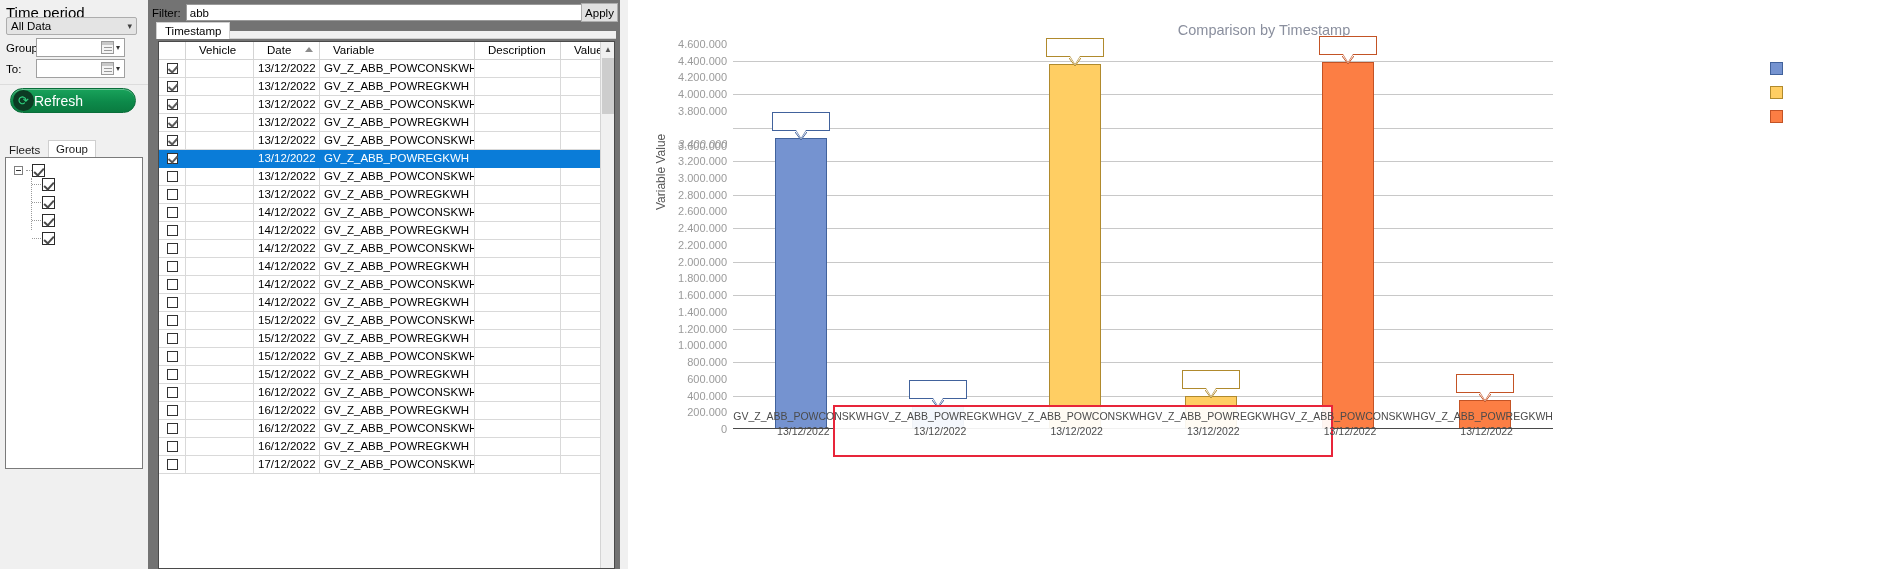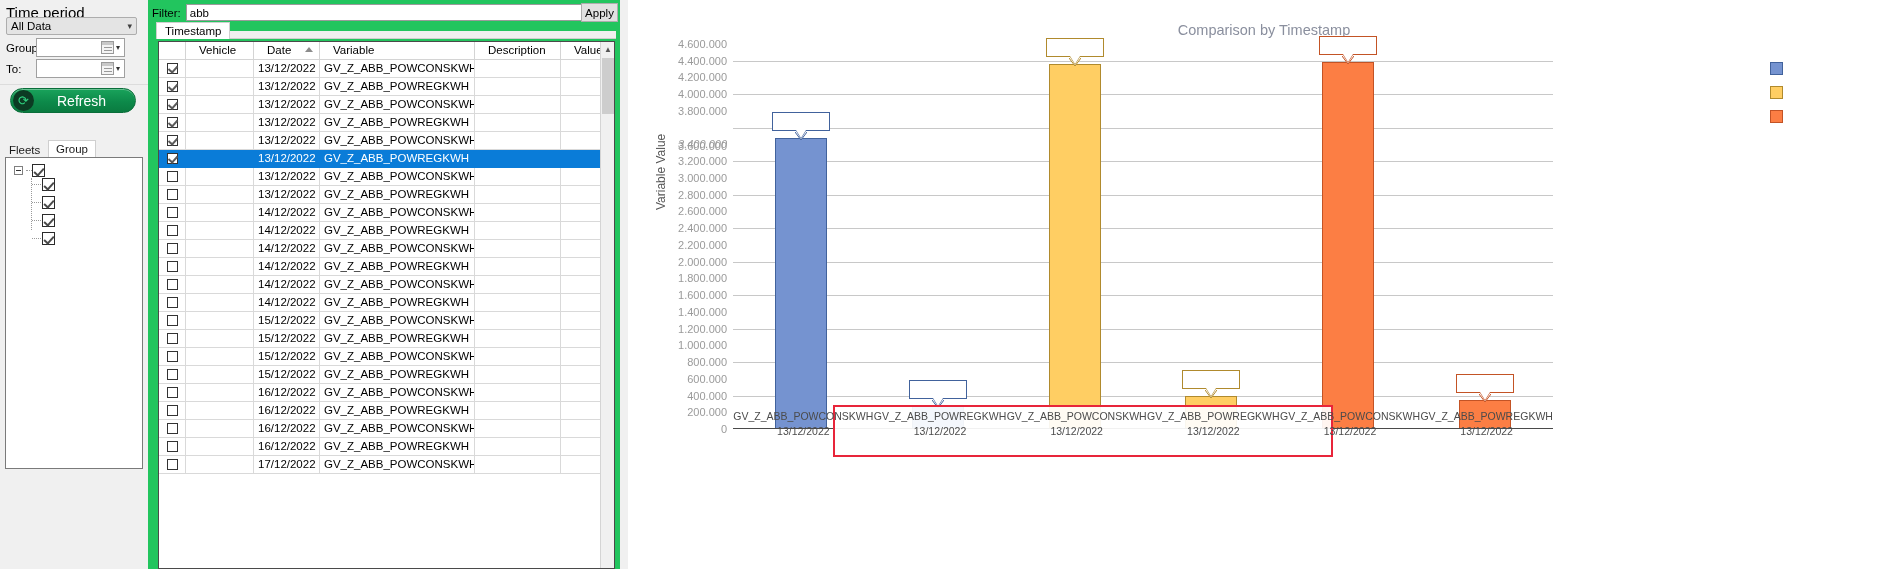--- a/index.html
+++ b/index.html
@@ -49,21 +49,21 @@
     border: 1px solid #0a6e3a; border-radius: 13px;
     display: flex; align-items: center; color: #fff; cursor: pointer;
     box-shadow: inset 0 1px 0 rgba(255,255,255,.35);
   }
   #refresh-icon {
     width: 21px; height: 21px; border-radius: 50%;
     background: #0c3b23; margin-left: 2px;
     display: flex; align-items: center; justify-content: center;
     color: #2fd07f; font-size: 13px; line-height: 1;
   }
-  #refresh-label { flex: 1; text-align: center; font-size: 14px; padding-right: 6px; }
+  #refresh-label { flex: 1; font-size: 14px; padding-right: 6px; }
 
   
   #fleet-tabs { position: absolute; left: 0; top: 140px; width: 148px; height: 17px; }
   .tab {
     position: absolute; top: 2px; height: 15px; padding: 0 7px; font-size: 11.5px;
     background: #f0f0f0; color: #1a1a1a; display: flex; align-items: center;
   }
   .tab.active { background: #fff; top: 0; height: 17px; border: 1px solid #cfcfcf; border-bottom: none; }
   #tab-fleets { left: 2px; }
   #tab-group { left: 48px; }
@@ -86,21 +86,21 @@
     content: ""; position: absolute; left: 3px; top: 1px; width: 4px; height: 8px;
     border: solid #4a4a4a; border-width: 0 2px 2px 0; transform: rotate(42deg);
   }
   .tree-child { position: absolute; left: 36px; display: flex; align-items: center; }
   .dotline { position: absolute; left: 25px; top: 20px; width: 1px; height: 52px;
     border-left: 1px dotted #9a9a9a; }
   .dash { position: absolute; left: 26px; width: 9px; height: 1px; border-top: 1px dotted #9a9a9a; }
 
   
   #grid-panel {
-    position: absolute; left: 148px; top: 0; width: 476px; height: 569px; background: #22c55e;
+    position: absolute; left: 148px; top: 0; width: 476px; height: 569px; background: #737373;
   }
   #filter-row { position: absolute; left: 4px; top: 4px; display: flex; align-items: center; }
   #filter-label { font-size: 11.5px; margin-right: 5px; }
   #filter-input {
     width: 400px; height: 17px; background: #fff; border: 1px solid #9a9a9a;
     font-family: "Liberation Sans", sans-serif; font-size: 11.5px; padding: 0 3px; color: #000;
   }
   #apply-button {
     position: absolute; left: 433px; top: 3px; width: 37px; height: 19px;
     background: #e1e1e1; border: 1px solid #adadad; font-size: 11.5px;

